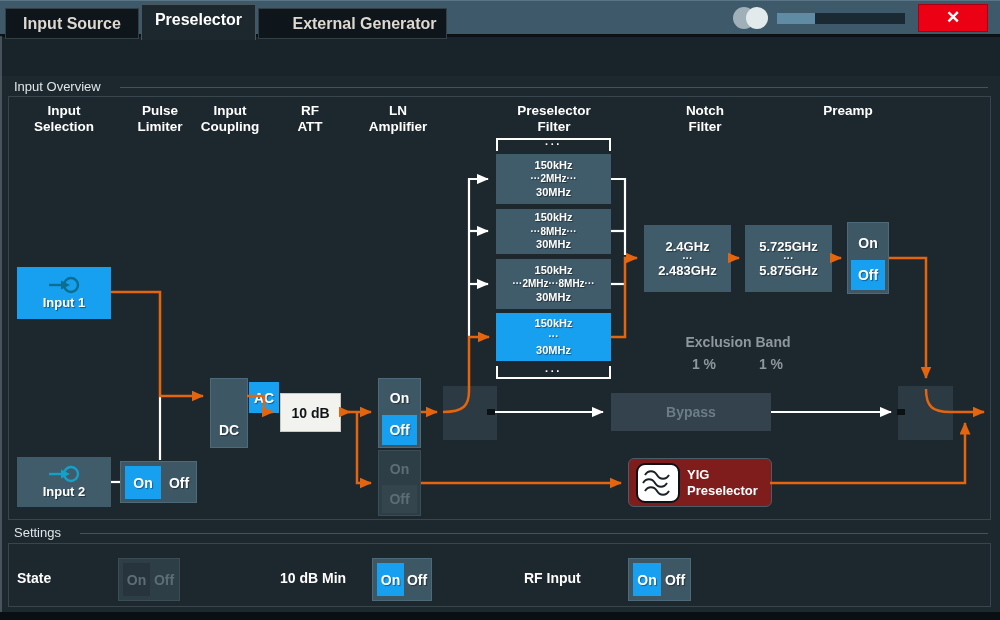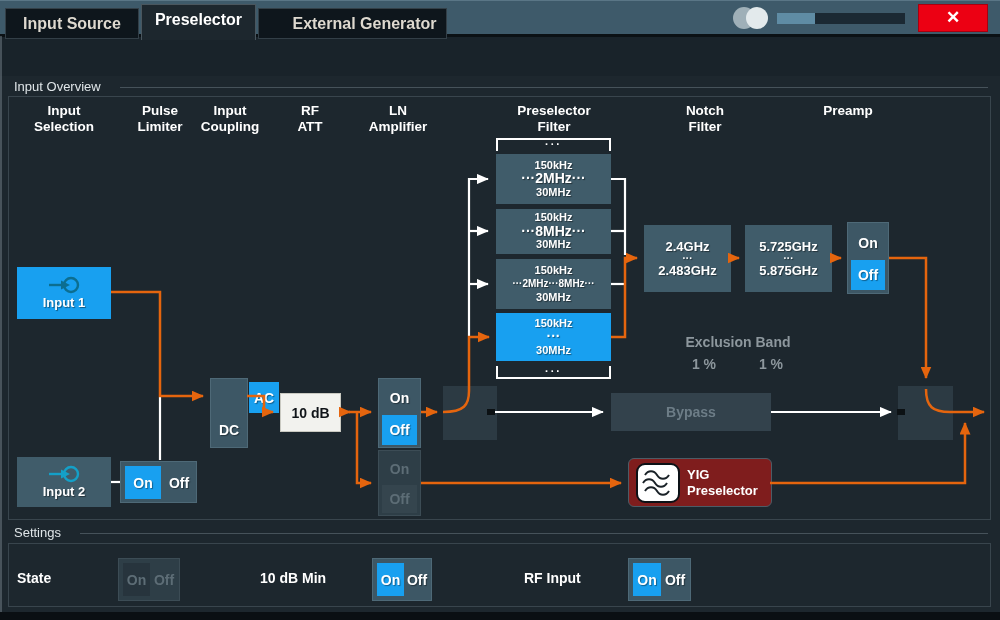--- a/index.html
+++ b/index.html
@@ -20,21 +20,21 @@
   .grouplabel{color:#dfe5e8;font-size:13px;}
   .hline{height:1px;background:#46525a;}
   .groupbox{border:1px solid #39454d;}
   .leftedge{left:0;top:36px;width:2px;height:576px;background:#7e8a92;opacity:.45;}
   .bottomstrip{left:0;top:612px;width:1000px;height:8px;background:#0a0f13;}
   
   .col{top:103px;transform:translateX(-50%);text-align:center;font-weight:bold;font-size:13.5px;line-height:16px;color:#fff;}
   .blk{background:#405c6a;color:#fff;font-weight:bold;text-align:center;display:flex;flex-direction:column;align-items:center;justify-content:center;text-shadow:1px 1px 1px rgba(0,0,0,.45);}
   .blue{background:#18a0f0;}
   .fblk{left:496px;width:115px;font-size:11px;line-height:13.5px;}
-  .fblk .mid{font-size:14px;}
+  .fblk .mid{font-size:10px;}
   .nblk{font-size:13px;line-height:15px;}
   .nblk .mid{font-size:10px;line-height:9px;}
   .tgl{background:#3d5765;border:1px solid #4e6977;}
   .tgl.disabled{background:#2e3e47;border:1px solid #3c4c55;}
   .cell{position:absolute;box-sizing:border-box;color:#fff;font-weight:bold;font-size:14px;text-align:center;display:flex;align-items:center;justify-content:center;text-shadow:1px 1px 1px rgba(0,0,0,.4);}
   .cell.dis{color:#5d6d76;text-shadow:none;}
   .cell.dissel{background:#35454e;}
   .attblk{background:#f2f2ee;border:1px solid #c9c9c1;color:#101418;font-weight:bold;font-size:14px;display:flex;align-items:center;justify-content:center;}
   .bracket-top{border:2px solid #fff;border-bottom:none;}
   .bracket-bot{border:2px solid #fff;border-top:none;}
@@ -214,21 +214,21 @@
   <div class="abs grouplabel" style="left:14px;top:525px;">Settings</div>
   <div class="abs hline" style="left:80px;top:533px;width:908px;"></div>
   <div class="abs groupbox" style="left:8px;top:543px;width:983px;height:64px;"></div>
 
   <div class="abs setlabel" style="left:17px;top:570px;">State</div>
   <div class="abs tgl disabled" style="left:118px;top:558px;width:62px;height:43px;">
     <div class="cell dis dissel" style="left:4px;top:4px;width:27px;height:33px;background:#27343d;">On</div>
     <div class="cell dis" style="left:32px;top:4px;width:26px;height:33px;">Off</div>
   </div>
 
-  <div class="abs setlabel" style="left:260px;top:570px;">10 dB Min</div>
+  <div class="abs setlabel" style="left:280px;top:570px;">10 dB Min</div>
   <div class="abs tgl" style="left:372px;top:558px;width:60px;height:43px;">
     <div class="cell blue" style="left:4px;top:4px;width:27px;height:33px;">On</div>
     <div class="cell" style="left:32px;top:4px;width:24px;height:33px;">Off</div>
   </div>
 
   <div class="abs setlabel" style="left:524px;top:570px;">RF Input</div>
   <div class="abs tgl" style="left:628px;top:558px;width:63px;height:43px;">
     <div class="cell blue" style="left:4px;top:4px;width:28px;height:33px;">On</div>
     <div class="cell" style="left:33px;top:4px;width:26px;height:33px;">Off</div>
   </div>

